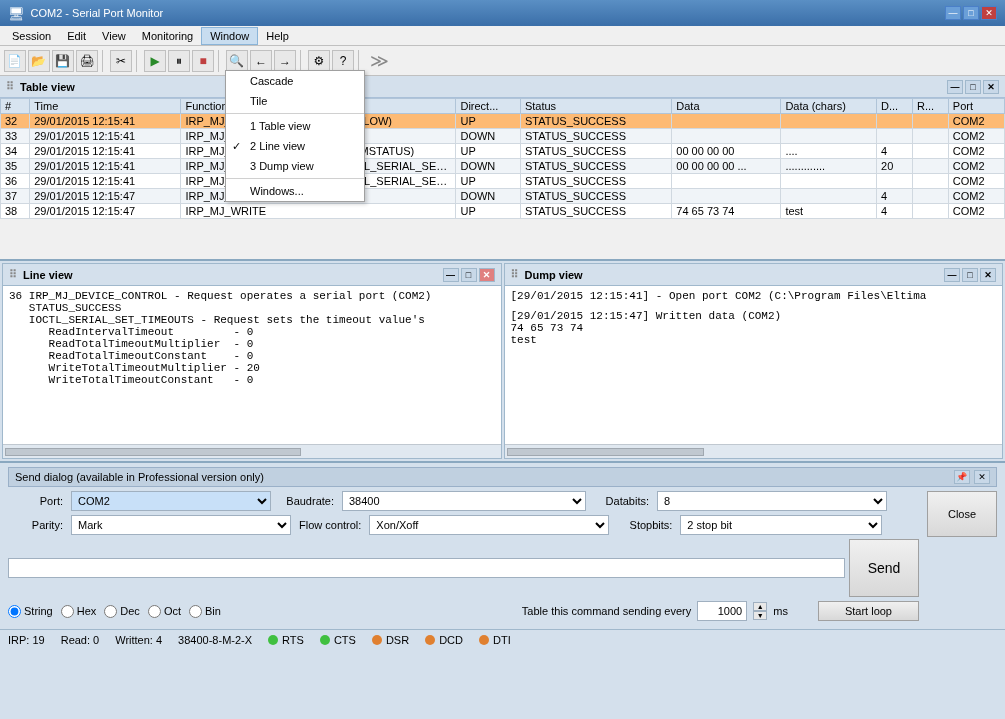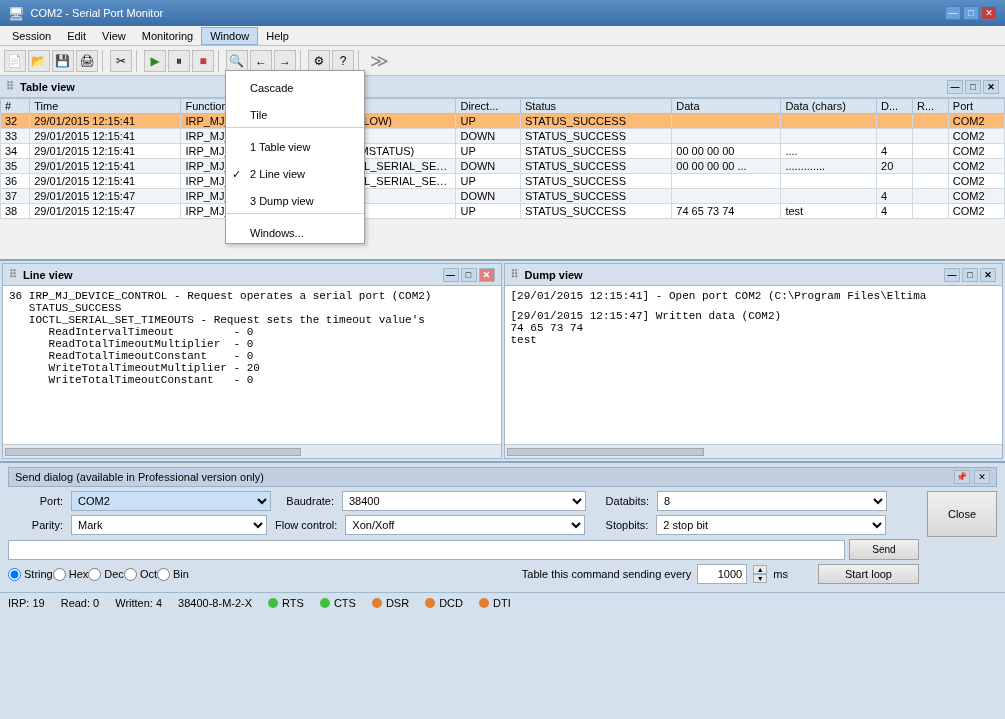--- a/index.html
+++ b/index.html
@@ -164,34 +164,34 @@
     }
     .form-row { display: flex; align-items: center; gap: 8px; margin-bottom: 4px; }
     .form-label { font-size: 11px; min-width: 55px; text-align: right; }
     .form-select {
       height: 20px; border: 1px solid #a0b0c0; background: white; font-size: 11px;
       padding: 0 2px;
     }
     .form-select.port { width: 200px; background: #c8e0f8; }
     .form-select.baudrate { width: 244px; }
     .form-select.databits { width: 230px; }
-    .form-select.parity { width: 196px; }
+    .form-select.parity { width: 220px; }
     .form-select.flowcontrol { width: 240px; }
-    .form-select.stopbits { width: 230px; }
+    .form-select.stopbits { width: 202px; }
     .form-input-bar {
       width: calc(100% - 90px); height: 20px; border: 1px solid #a0b0c0;
       font-size: 11px; padding: 0 4px; background: white;
     }
-    .radio-group { display: flex; gap: 0; align-items: center; font-size: 11px; }
+    .radio-group { display: flex; gap: 8px; align-items: center; font-size: 11px; }
     .radio-item { display: flex; align-items: center; gap: 3px; cursor: pointer; }
     .btn-send {
       background: linear-gradient(to bottom, #f0f0f0, #d8d8d8);
       border: 1px solid #a0a0a0;
-      padding: 4px 16px;
-      font-size: 10px;
+      padding: 20px 16px;
+      font-size: 14px;
       cursor: pointer;
       min-width: 70px;
     }
     .btn-close {
       background: linear-gradient(to bottom, #f0f0f0, #d8d8d8);
       border: 1px solid #a0a0a0;
       padding: 16px 12px;
       font-size: 11px;
       cursor: pointer;
       min-width: 70px;
@@ -237,21 +237,21 @@
       position: absolute;
       top: 70px;
       left: 225px;
       background: white;
       border: 1px solid #a0a0a0;
       box-shadow: 2px 2px 4px rgba(0,0,0,0.2);
       z-index: 1000;
       min-width: 140px;
     }
     .dropdown-item {
-      padding: 11px 20px 4px 24px;
+      padding: 4px 20px 4px 24px;
       cursor: pointer;
       font-size: 11px;
       display: flex;
       align-items: center;
       position: relative;
     }
     .dropdown-item.checked::before {
       content: '✓';
       position: absolute;
       left: 6px;

